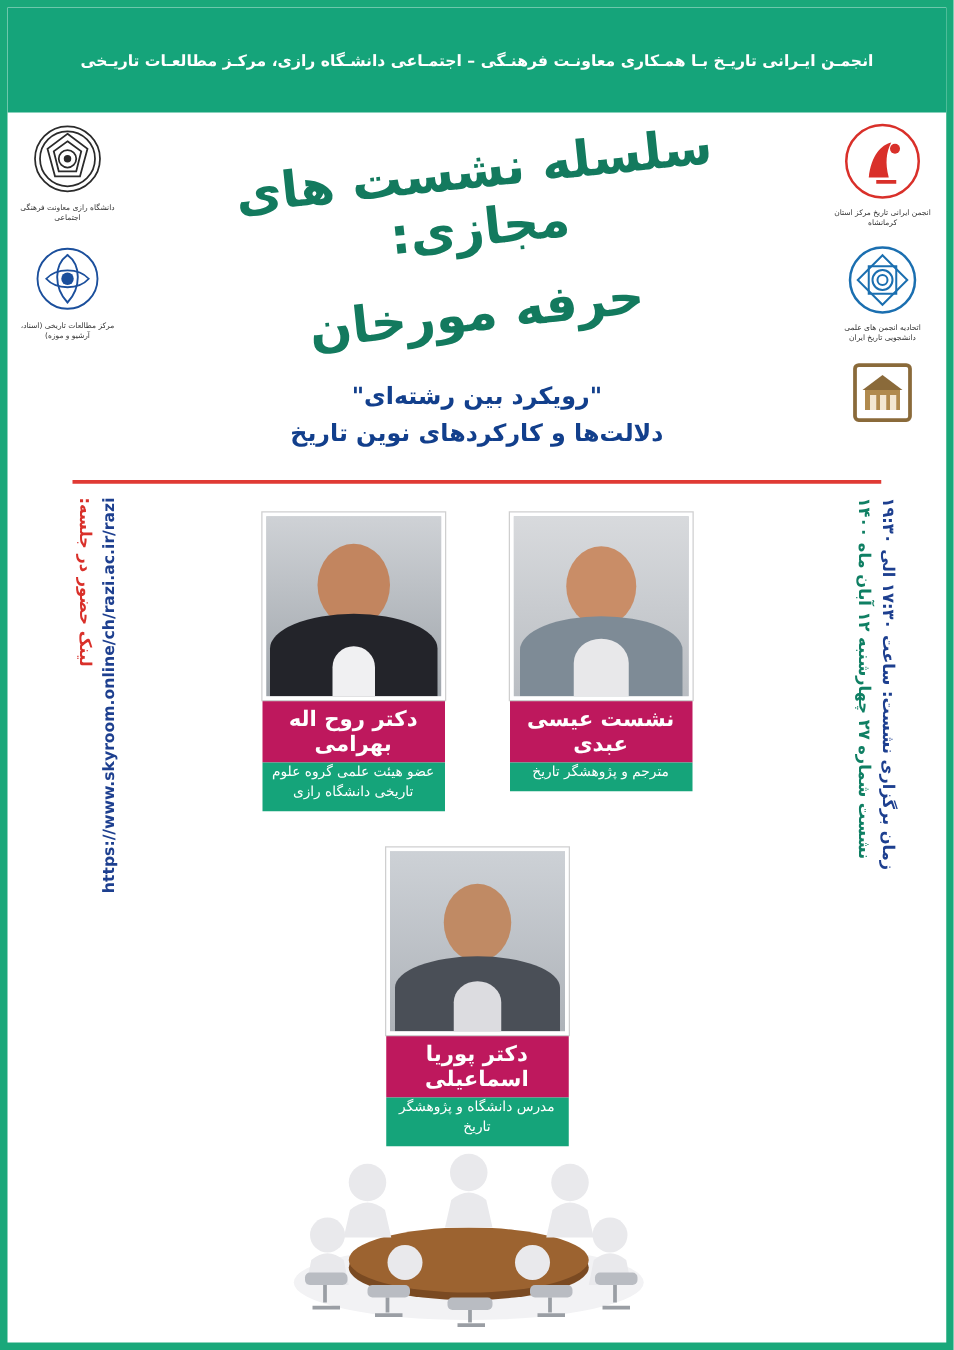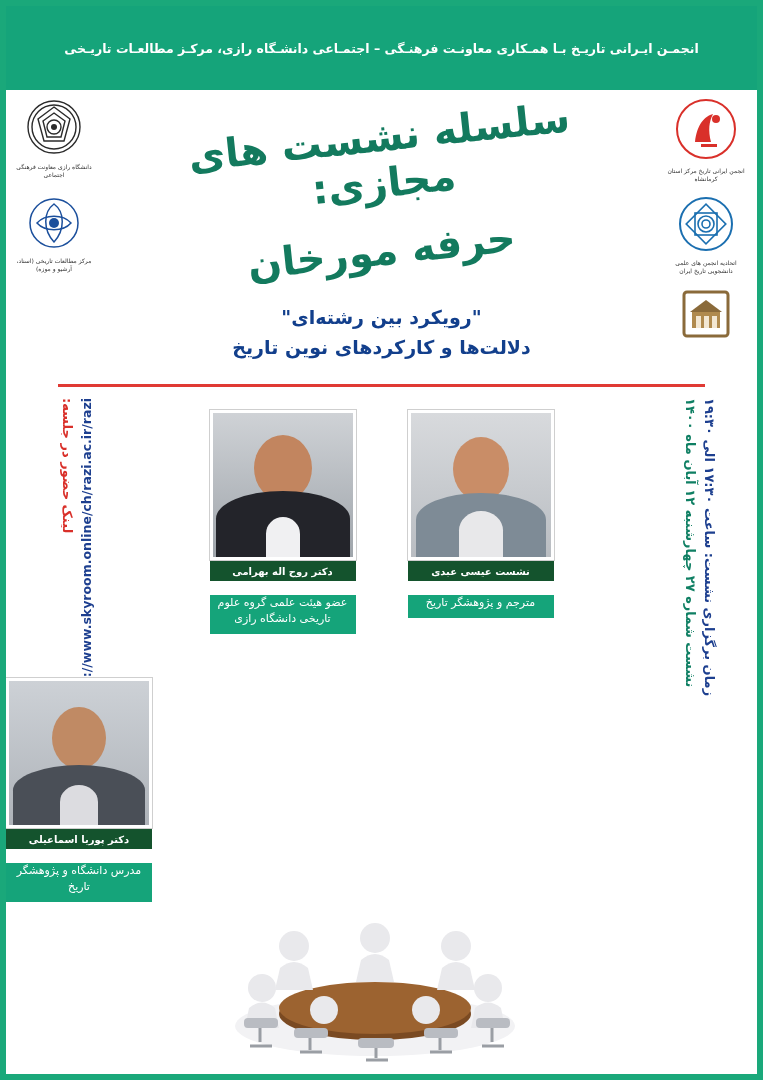--- a/index.html
+++ b/index.html
@@ -190,42 +190,41 @@
     left: 50%; transform: translateX(-50%);
     border-radius: 50%;
   }
   .photo .body {
     position: absolute;
     left: 50%; transform: translateX(-50%);
     bottom: 0;
     border-radius: 50% 50% 0 0 / 42% 42% 0 0;
   }
   .name-band {
-    background: #14532d;
+    background: #be185d;
     color: #ffffff;
-    font-size: 10px;
+    font-size: 17px;
     font-weight: bold;
     padding: 6px 2px 4px;
     direction: rtl;
   }
   .role-band {
     background: #15a47a;
     color: #ffffff;
     font-size: 11px;
     padding: 0 4px 7px;
     line-height: 1.45;
     direction: rtl;
-    margin-top: 14px;
   }
 
   .speaker-single {
     position: absolute;
     top: 672px; left: 0; right: 0;
     display: flex;
-    justify-content: flex-end;
+    justify-content: center;
   }
   .speaker-single .speaker { width: 146px; }
 
   
   .table-illus {
     position: absolute;
     bottom: 8px; left: 0; right: 0;
     height: 160px;
   }
 </style>

